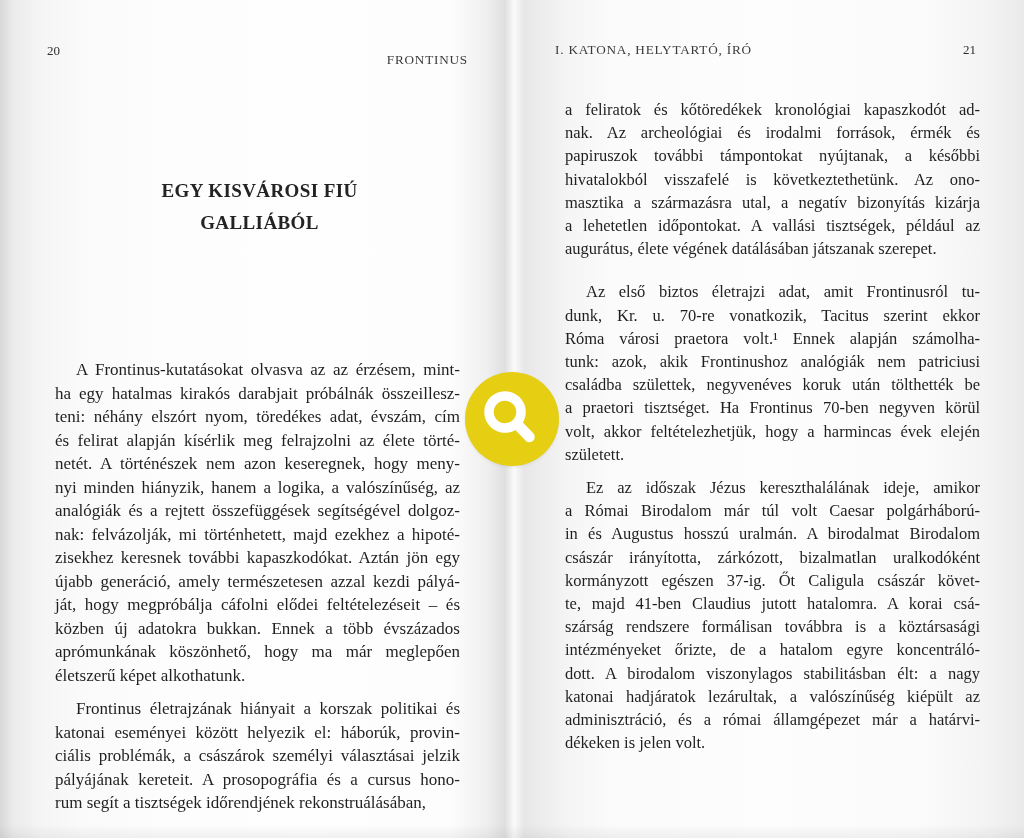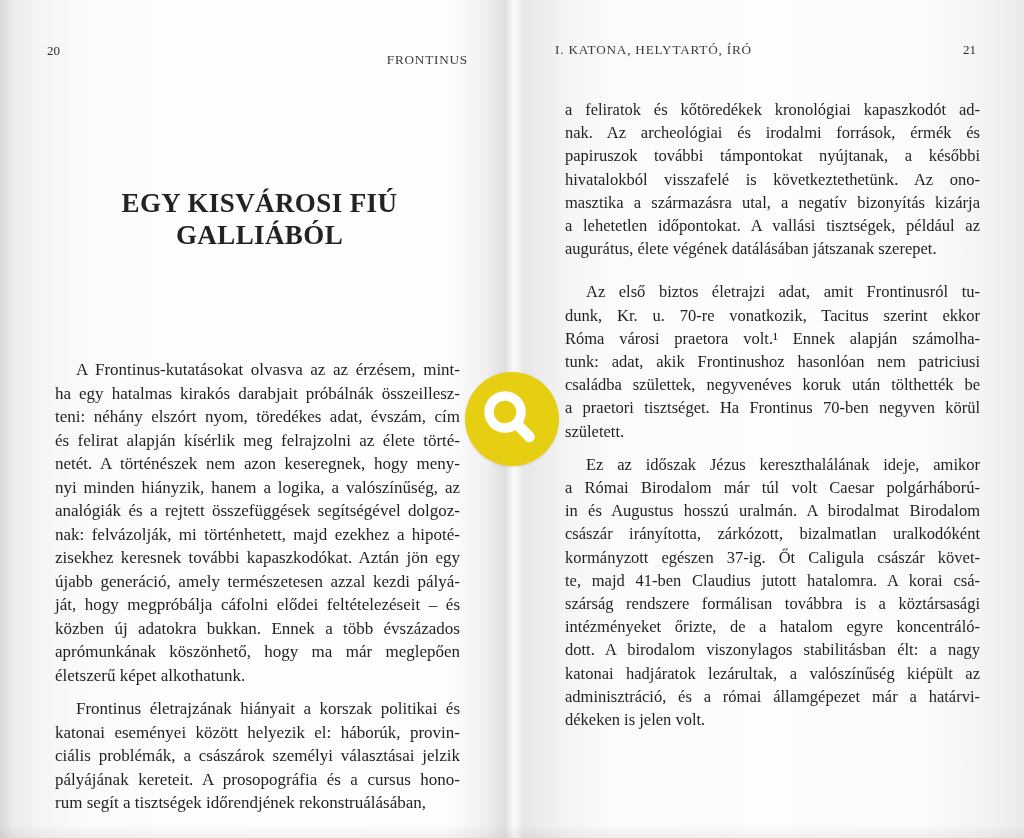--- a/index.html
+++ b/index.html
@@ -30,22 +30,22 @@
 
   .pagenum { position: absolute; font-size: 13px; color: #2e2e2e; }
   .pagenum-left  { left: 2px;  top: 43px; }
   .pagenum-right { right: 14px; top: 42px; }
 
   .runhead { position: absolute; font-size: 13.2px; letter-spacing: 0.8px; color: #3a3a3a; }
   .runhead-left  { right: 2px; top: 52px; }
   .runhead-right { left: 0;    top: 42px; }
 
   .chapter-title {
-    position: absolute; left: 4px; right: 0; top: 175px; margin: 12px;
-    text-align: center; font-size: 27px; font-weight: bold;
+    position: absolute; left: 4px; right: 0; top: 175px; margin: 0;
+    text-align: center; font-size: 19px; font-weight: bold;
     line-height: 32px; letter-spacing: 0.4px; color: #232323;
   }
   .chapter-title .t-line { display: block; }
 
   .page-body { position: absolute; left: 0; width: 100%; }
   .body-left  { top: 348px; font-size: 17px;   line-height: 23.5px; }
   .body-right { top: 88px;  font-size: 16.5px; line-height: 23.2px; }
 
   .paragraph { margin: 10px; }
   .line { text-align: justify; text-align-last: justify; white-space: nowrap; }
@@ -113,23 +113,24 @@
           <div class="line">papiruszok további támpontokat nyújtanak, a későbbi</div>
           <div class="line">hivatalokból visszafelé is következtethetünk. Az ono-</div>
           <div class="line">masztika a származásra utal, a negatív bizonyítás kizárja</div>
           <div class="line">a lehetetlen időpontokat. A vallási tisztségek, például az</div>
           <div class="line last">augurátus, élete végének datálásában játszanak szerepet.</div>
         </div>
         <div class="paragraph indent" style="margin-top: 20px;">
           <div class="line">Az első biztos életrajzi adat, amit Frontinusról tu-</div>
           <div class="line">dunk, Kr. u. 70-re vonatkozik, Tacitus szerint ekkor</div>
           <div class="line">Róma városi praetora volt.¹ Ennek alapján számolha-</div>
-          <div class="line">tunk: adat, akik Frontinushoz hasonlóan nem patriciusi</div>
+          <div class="line">tunk: azok, akik Frontinushoz analógiák nem patriciusi</div>
           <div class="line">családba születtek, negyvenéves koruk után tölthették be</div>
           <div class="line">a praetori tisztséget. Ha Frontinus 70-ben negyven körül</div>
+          <div class="line">volt, akkor feltételezhetjük, hogy a harmincas évek elején</div>
           <div class="line last">született.</div>
         </div>
         <div class="paragraph indent" style="margin-top: 2px;">
           <div class="line">Ez az időszak Jézus kereszthalálának ideje, amikor</div>
           <div class="line">a Római Birodalom már túl volt Caesar polgárháború-</div>
           <div class="line">in és Augustus hosszú uralmán. A birodalmat Birodalom</div>
           <div class="line">császár irányította, zárkózott, bizalmatlan uralkodóként</div>
           <div class="line">kormányzott egészen 37-ig. Őt Caligula császár követ-</div>
           <div class="line">te, majd 41-ben Claudius jutott hatalomra. A korai csá-</div>
           <div class="line">szárság rendszere formálisan továbbra is a köztársasági</div>

